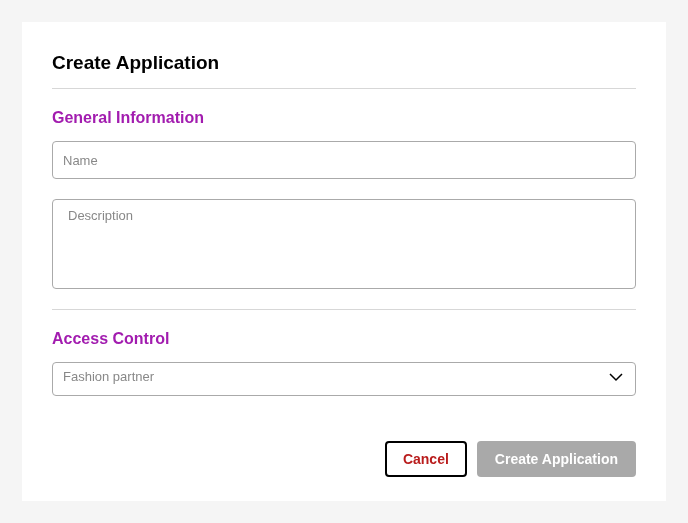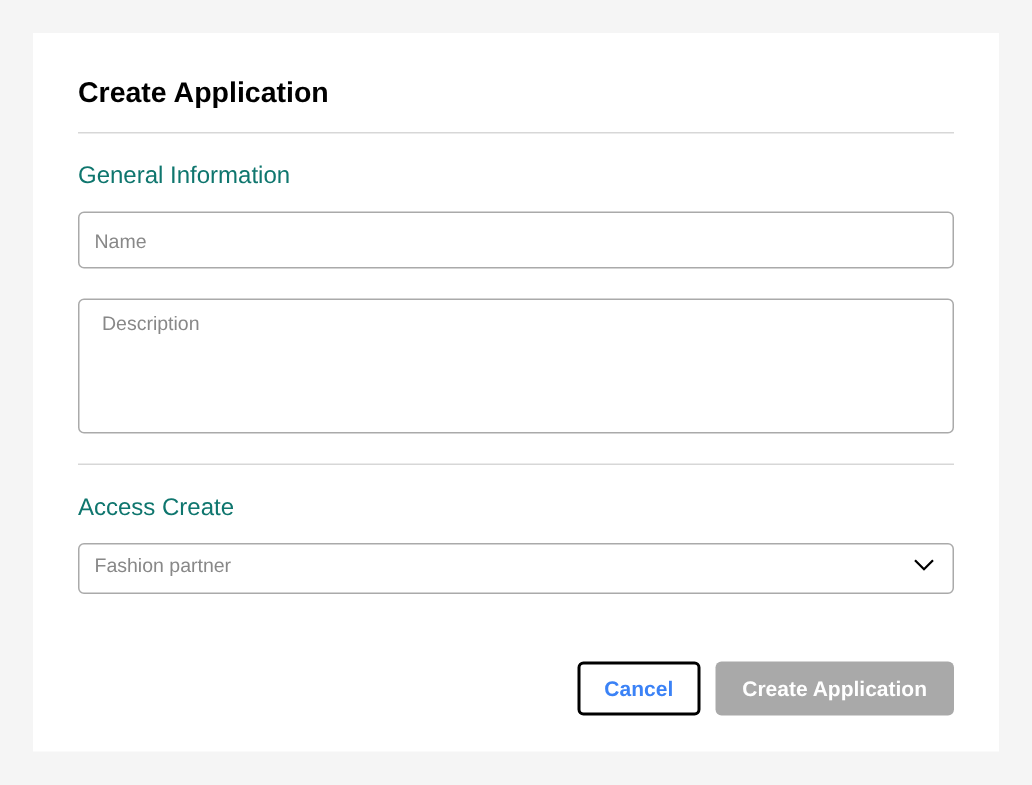--- a/index.html
+++ b/index.html
@@ -28,22 +28,22 @@
       color: #000;
       margin-bottom: 14px;
     }
     .divider {
       border: none;
       border-top: 1px solid #d7d7d7;
       margin: 0;
     }
     .section-title {
       font-size: 16px;
-      font-weight: 400;
-      color: #0f766e;
+      font-weight: 700;
+      color: #a21caf;
       margin-top: 20px;
       margin-bottom: 14px;
     }
     .text-input {
       width: 100%;
       height: 32px;
       border: 1px solid #aaaaaa;
       border-radius: 4px;
       padding: 18px 10px;
       font-size: 13px;
@@ -101,21 +101,21 @@
       gap: 10px;
       margin-top: auto;
     }
     .btn-cancel {
       background: #fff;
       border: 2px solid #000;
       border-radius: 4px;
       padding: 8px 16px;
       font-size: 14px;
       font-weight: 700;
-      color: #3b82f6;
+      color: #b91c1c;
       cursor: pointer;
       font-family: inherit;
     }
     .btn-primary {
       background: #a9a9a9;
       border: none;
       border-radius: 4px;
       padding: 10px 18px;
       font-size: 14px;
       font-weight: 700;
@@ -132,21 +132,21 @@
   <hr class="divider">
 
   <h2 class="section-title">General Information</h2>
 
   <input type="text" class="text-input" placeholder="Name" style="">
 
   <textarea class="textarea-input" placeholder="Description" style=""></textarea>
 
   <hr class="divider">
 
-  <h2 class="section-title">Access Create</h2>
+  <h2 class="section-title">Access Control</h2>
 
   <div class="select-wrapper">
     <div class="select-input">Fashion partner</div>
     <span class="chevron-icon">
       <svg width="16" height="16" viewBox="0 0 16 16" fill="none">
         <path d="M2 5 L8 11 L14 5" stroke="#000" stroke-width="1.5" fill="none"></path>
       </svg>
     </span>
   </div>
 

